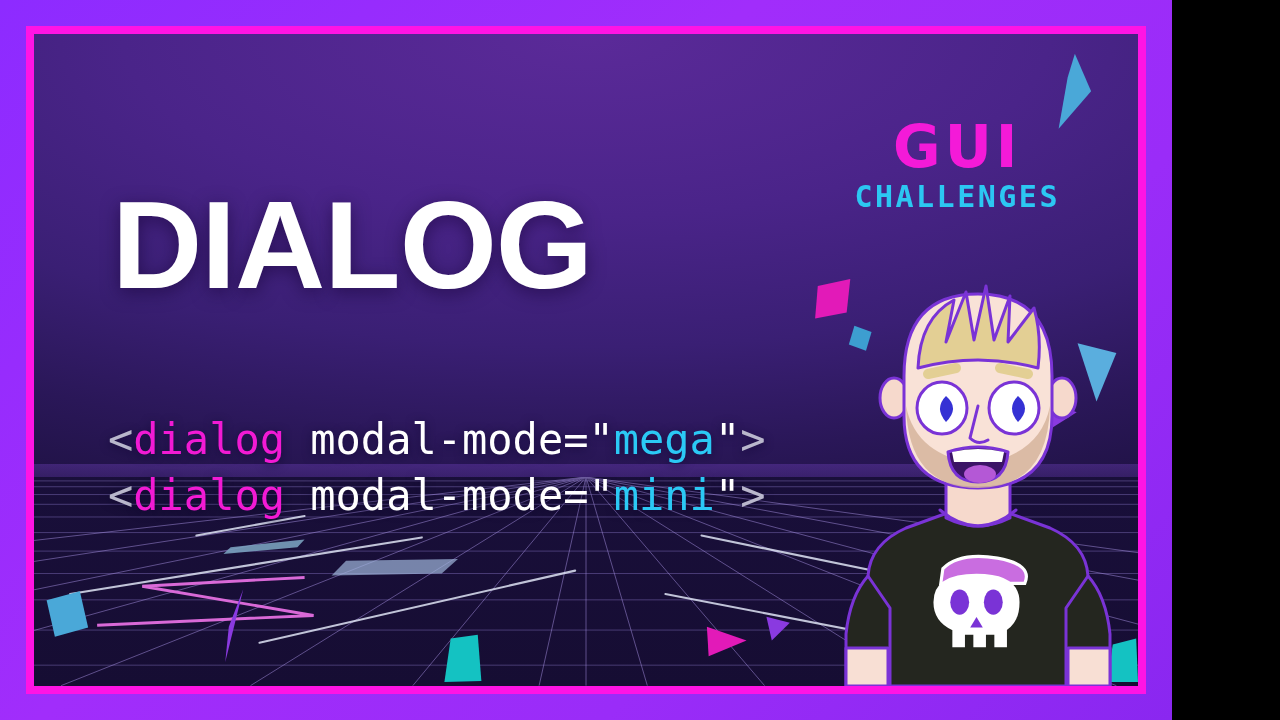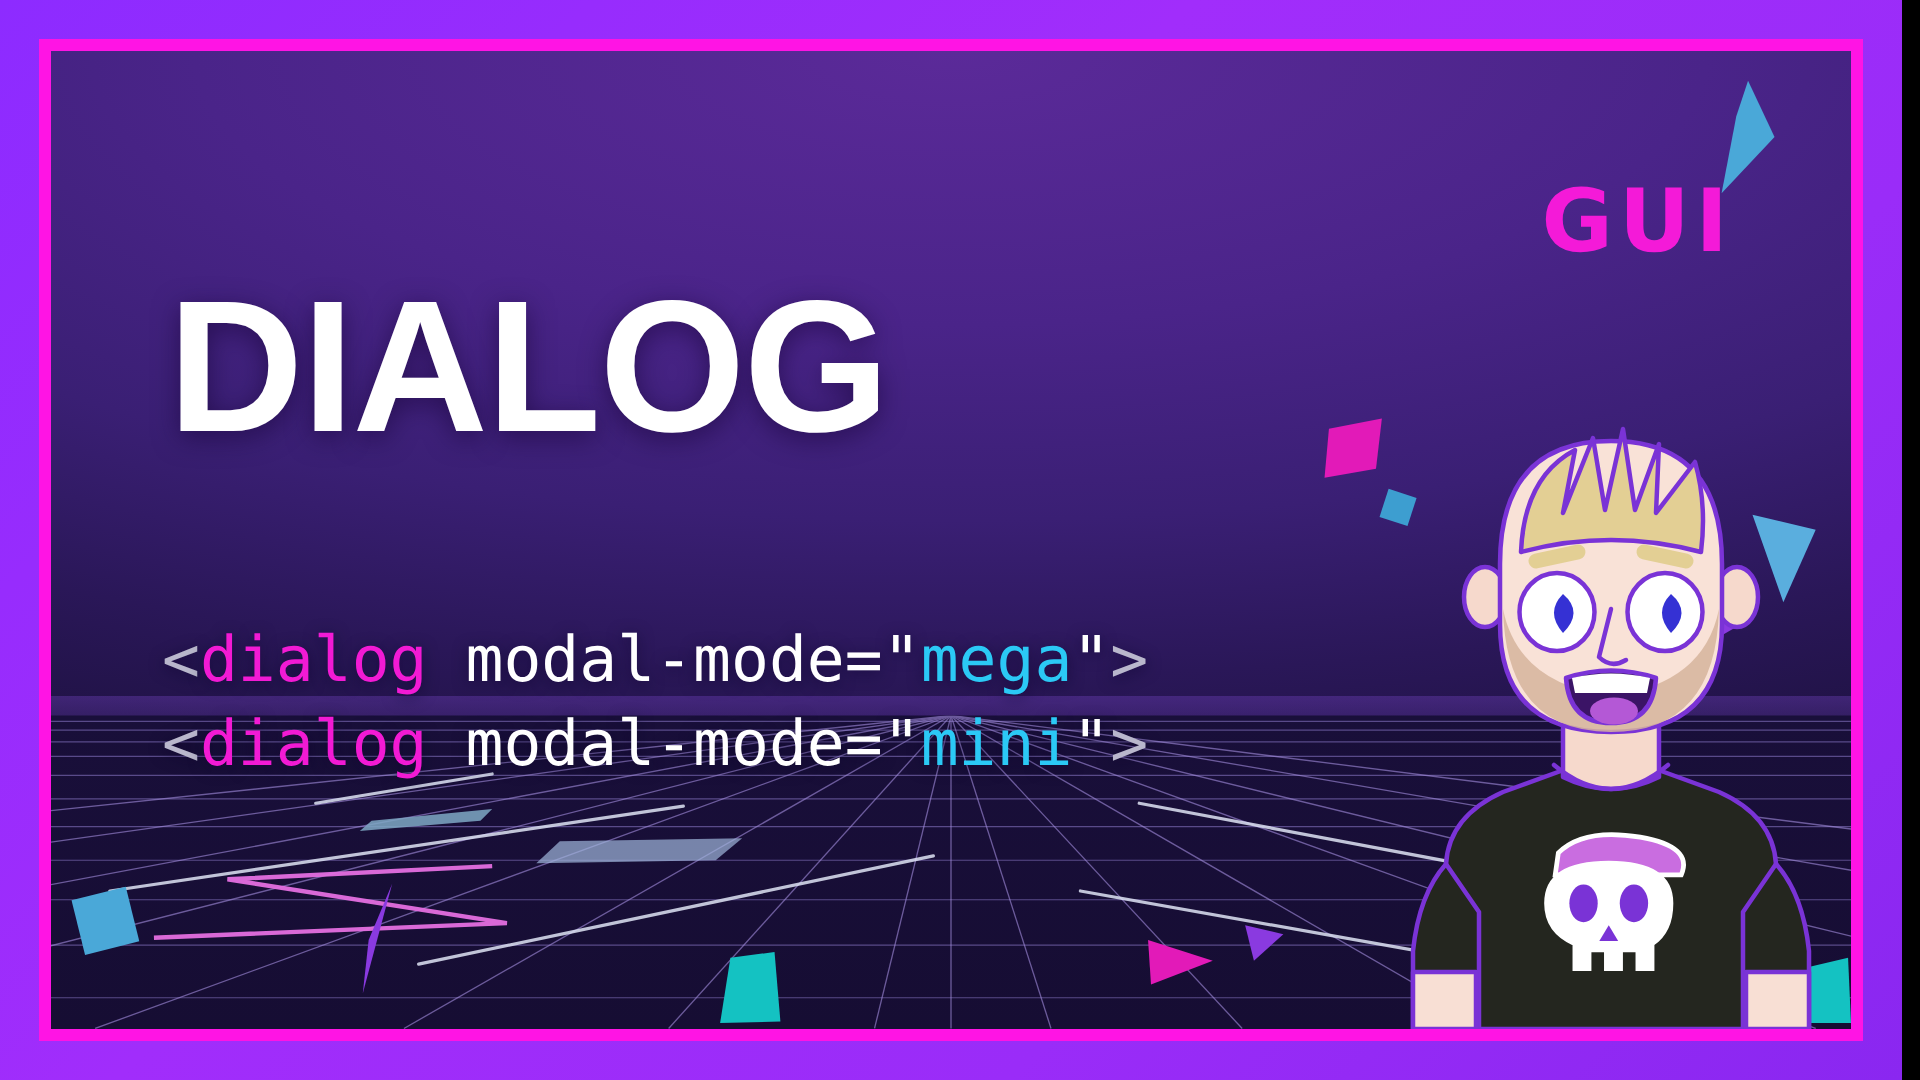--- a/index.html
+++ b/index.html
@@ -2,21 +2,21 @@
 <html><head>
 <meta charset="utf-8">
 <style>
   * { margin:0; padding:0; box-sizing:border-box; }
   html, body {
     width:1280px; height:720px; overflow:hidden;
     font-family:"Liberation Sans", sans-serif;
     background:#000;
   }
   #stage {
-    position:relative; width:1268px; height:720px;
+    position:relative; width:1172px; height:720px;
     background:linear-gradient(135deg,#8d2bff 0%,#a12dfb 40%,#9a2cf8 70%,#8a27f0 100%);
     overflow:hidden;
   }
   
   #frame {
     position:absolute; left:26px; top:26px; right:26px; bottom:26px;
     border:8px solid #ff14e4;
     overflow:hidden;
   }
   
@@ -147,20 +147,21 @@
         </svg>
       </div>
 
       <div id="title">DIALOG</div>
 
       <div id="code"><span><span class="tok-br">&lt;</span><span class="tok-tag">dialog</span><span class="tok-attr"> modal-mode=</span><span class="tok-q">"</span><span class="tok-val">mega</span><span class="tok-q">"</span><span class="tok-br">&gt;</span></span>
 <span><span class="tok-br">&lt;</span><span class="tok-tag">dialog</span><span class="tok-attr"> modal-mode=</span><span class="tok-q">"</span><span class="tok-val">mini</span><span class="tok-q">"</span><span class="tok-br">&gt;</span></span></div>
 
       <div id="brand">
         <div id="brand-gui">GUI</div>
+        <div id="brand-challenges">CHALLENGES</div>
       </div>
 
       <div id="confetti">
         <svg viewBox="0 0 1224 660" preserveAspectRatio="none">
           <polygon points="1154,20 1172,58 1136,96 1146,44" fill="#4aa8d8"></polygon>
           <polygon points="869,255 905,248 901,282 866,288" fill="#e21ab8"></polygon>
           <rect x="906" y="298" width="20" height="20" transform="rotate(18 916 308)" fill="#3d9ed0"></rect>
           <polygon points="1157,313 1200,323 1178,372" fill="#5aaede"></polygon>
           <polygon points="1127,372 1156,383 1128,399" fill="#8a3ae0"></polygon>
           <rect x="18" y="568" width="38" height="38" transform="rotate(-14 37 587)" fill="#4aa8d8"></rect>

